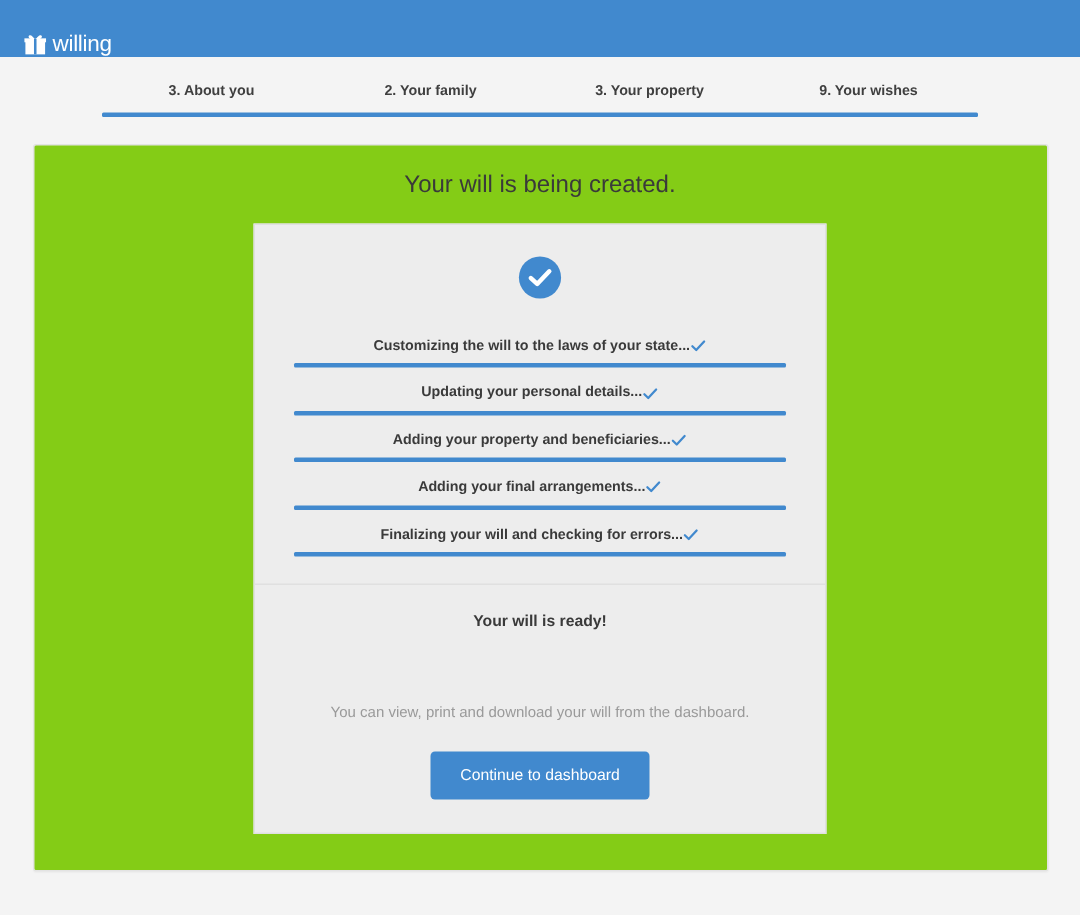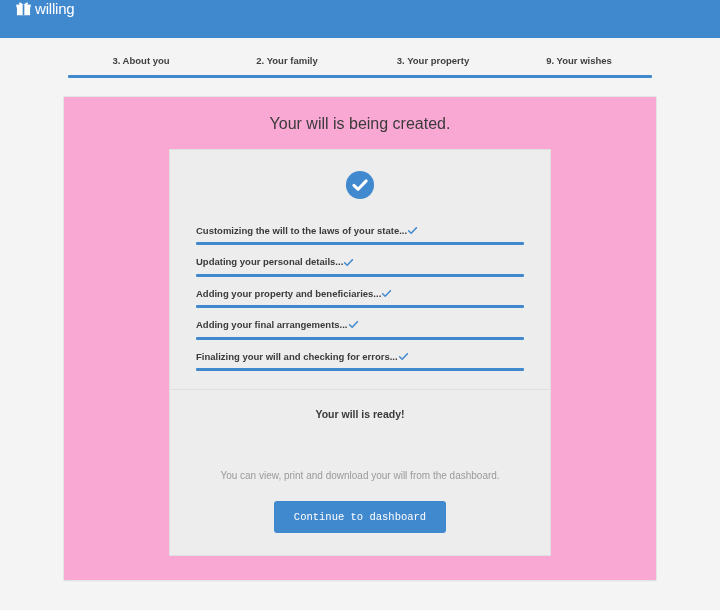--- a/index.html
+++ b/index.html
@@ -14,21 +14,21 @@
     font-family: "Liberation Sans", "DejaVu Sans", sans-serif;
     color: #333;
     overflow: hidden;
   }
 
   
   .navbar {
     height: 38px;
     background: #4189ce;
     display: flex;
-    align-items: flex-start;
+    align-items: flex-end;
     padding-left: 16px;
   }
   .brand {
     display: flex;
     align-items: center;
     gap: 4px;
   }
   .gift-icon {
     width: 15px;
     height: 15px;
@@ -61,23 +61,23 @@
   .progress-track {
     width: 584px;
     margin: 0 auto;
     height: 3px;
     background: #4189ce;
     border-radius: 1px;
   }
 
   
   .card {
-    width: 594px;
+    width: 677px;
     margin: 18px auto 0;
-    background: #f9a8d4;
+    background: #84cc16;
     border: 1px solid #e3e3e3;
     border-radius: 2px;
     padding: 18px 0 24px;
     box-shadow: 0 1px 1px rgba(0,0,0,0.03);
   }
   .card-title {
     text-align: center;
     font-size: 16px;
     font-weight: normal;
     color: #3a3a3a;
@@ -105,21 +105,21 @@
     display: block;
   }
 
   
   .task {
     padding-top: 11px;
   }
   .task-line {
     display: flex;
     align-items: center;
-    justify-content: flex-start;
+    justify-content: center;
     padding-bottom: 6px;
   }
   .task-label {
     font-size: 9.5px;
     font-weight: bold;
     color: #3a3a3a;
     line-height: 1.2;
   }
   .task-check {
     width: 11px;
@@ -152,21 +152,21 @@
     font-size: 10px;
     color: #9a9a9a;
     padding-bottom: 20px;
     margin-top: 36px;
   }
   .cta-button {
     display: inline-block;
     background: #4189ce;
     color: #ffffff;
     font-size: 10.5px;
-    font-family: Liberation Mono, monospace;
+    font-family: Liberation Sans, sans-serif;
     border: none;
     border-radius: 3px;
     padding: 10px 20px;
     cursor: pointer;
   }
 </style>
 </head>
 <body>
 
 <div class="navbar">

